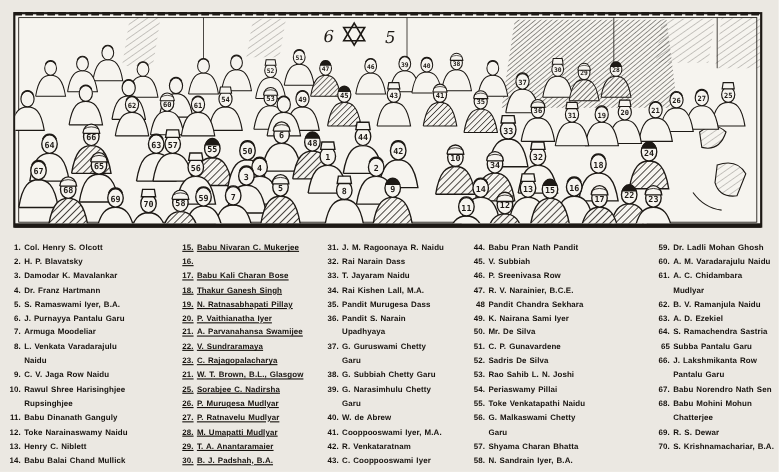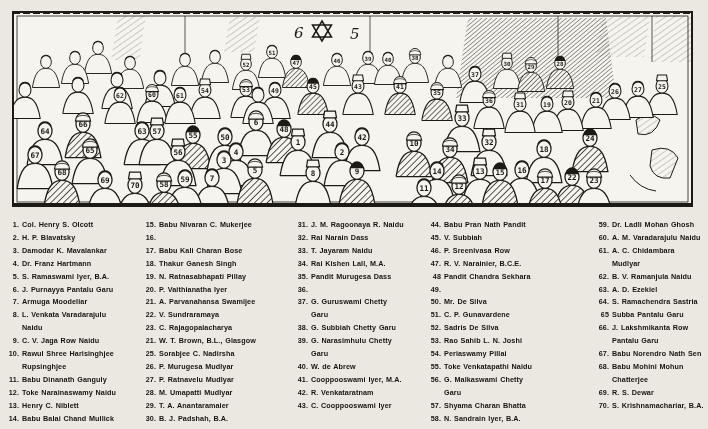--- a/index.html
+++ b/index.html
@@ -6,21 +6,21 @@
   .page{
     position:relative; width:708px; height:429px;
     background:#ebe8e2; overflow:hidden;
     font-family:"Liberation Sans", sans-serif;
     color:#16120e;
   }
   .illus{position:absolute; top:0; left:0;}
   .list{position:absolute; top:219px; left:0; width:708px; height:210px;}
   .col{position:absolute; top:0;}
   .c0{left:4px;   width:142px;}
-  .c1{left:141px; width:140px;}
+  .c1{left:161px; width:140px;text-decoration:underline;}
   .c2{left:293px; width:139px;}
   .c3{left:426px; width:137px;}
   .c4{left:594px; width:147px;}
   .row{display:flex; align-items:flex-start;}
   .num{
     flex:none; width:15px; text-align:right; padding-right:3px;
     font-size:7.2px; font-weight:700; line-height:12.9px; letter-spacing:.1px;
   }
   .nm{
     flex:1; white-space:pre;
@@ -723,20 +723,22 @@
         <div class="row">
           <span class="num">34.</span>
           <span class="nm">Rai Kishen Lall, M.A.</span>
         </div>
         <div class="row">
           <span class="num">35.</span>
           <span class="nm">Pandit Murugesa Dass</span>
         </div>
         <div class="row">
           <span class="num">36.</span>
+          <span class="nm">Pandit S. Narain
+Upadhyaya</span>
         </div>
         <div class="row">
           <span class="num">37.</span>
           <span class="nm">G. Guruswami Chetty
 Garu</span>
         </div>
         <div class="row">
           <span class="num">38.</span>
           <span class="nm">G. Subbiah Chetty Garu</span>
         </div>
@@ -778,20 +780,21 @@
         <div class="row">
           <span class="num">47.</span>
           <span class="nm">R. V. Narainier, B.C.E.</span>
         </div>
         <div class="row">
           <span class="num">48</span>
           <span class="nm">Pandit Chandra Sekhara</span>
         </div>
         <div class="row">
           <span class="num">49.</span>
+          <span class="nm">K. Nairana Sami Iyer</span>
         </div>
         <div class="row">
           <span class="num">50.</span>
           <span class="nm">Mr. De Silva</span>
         </div>
         <div class="row">
           <span class="num">51.</span>
           <span class="nm">C. P. Gunavardene</span>
         </div>
         <div class="row">

